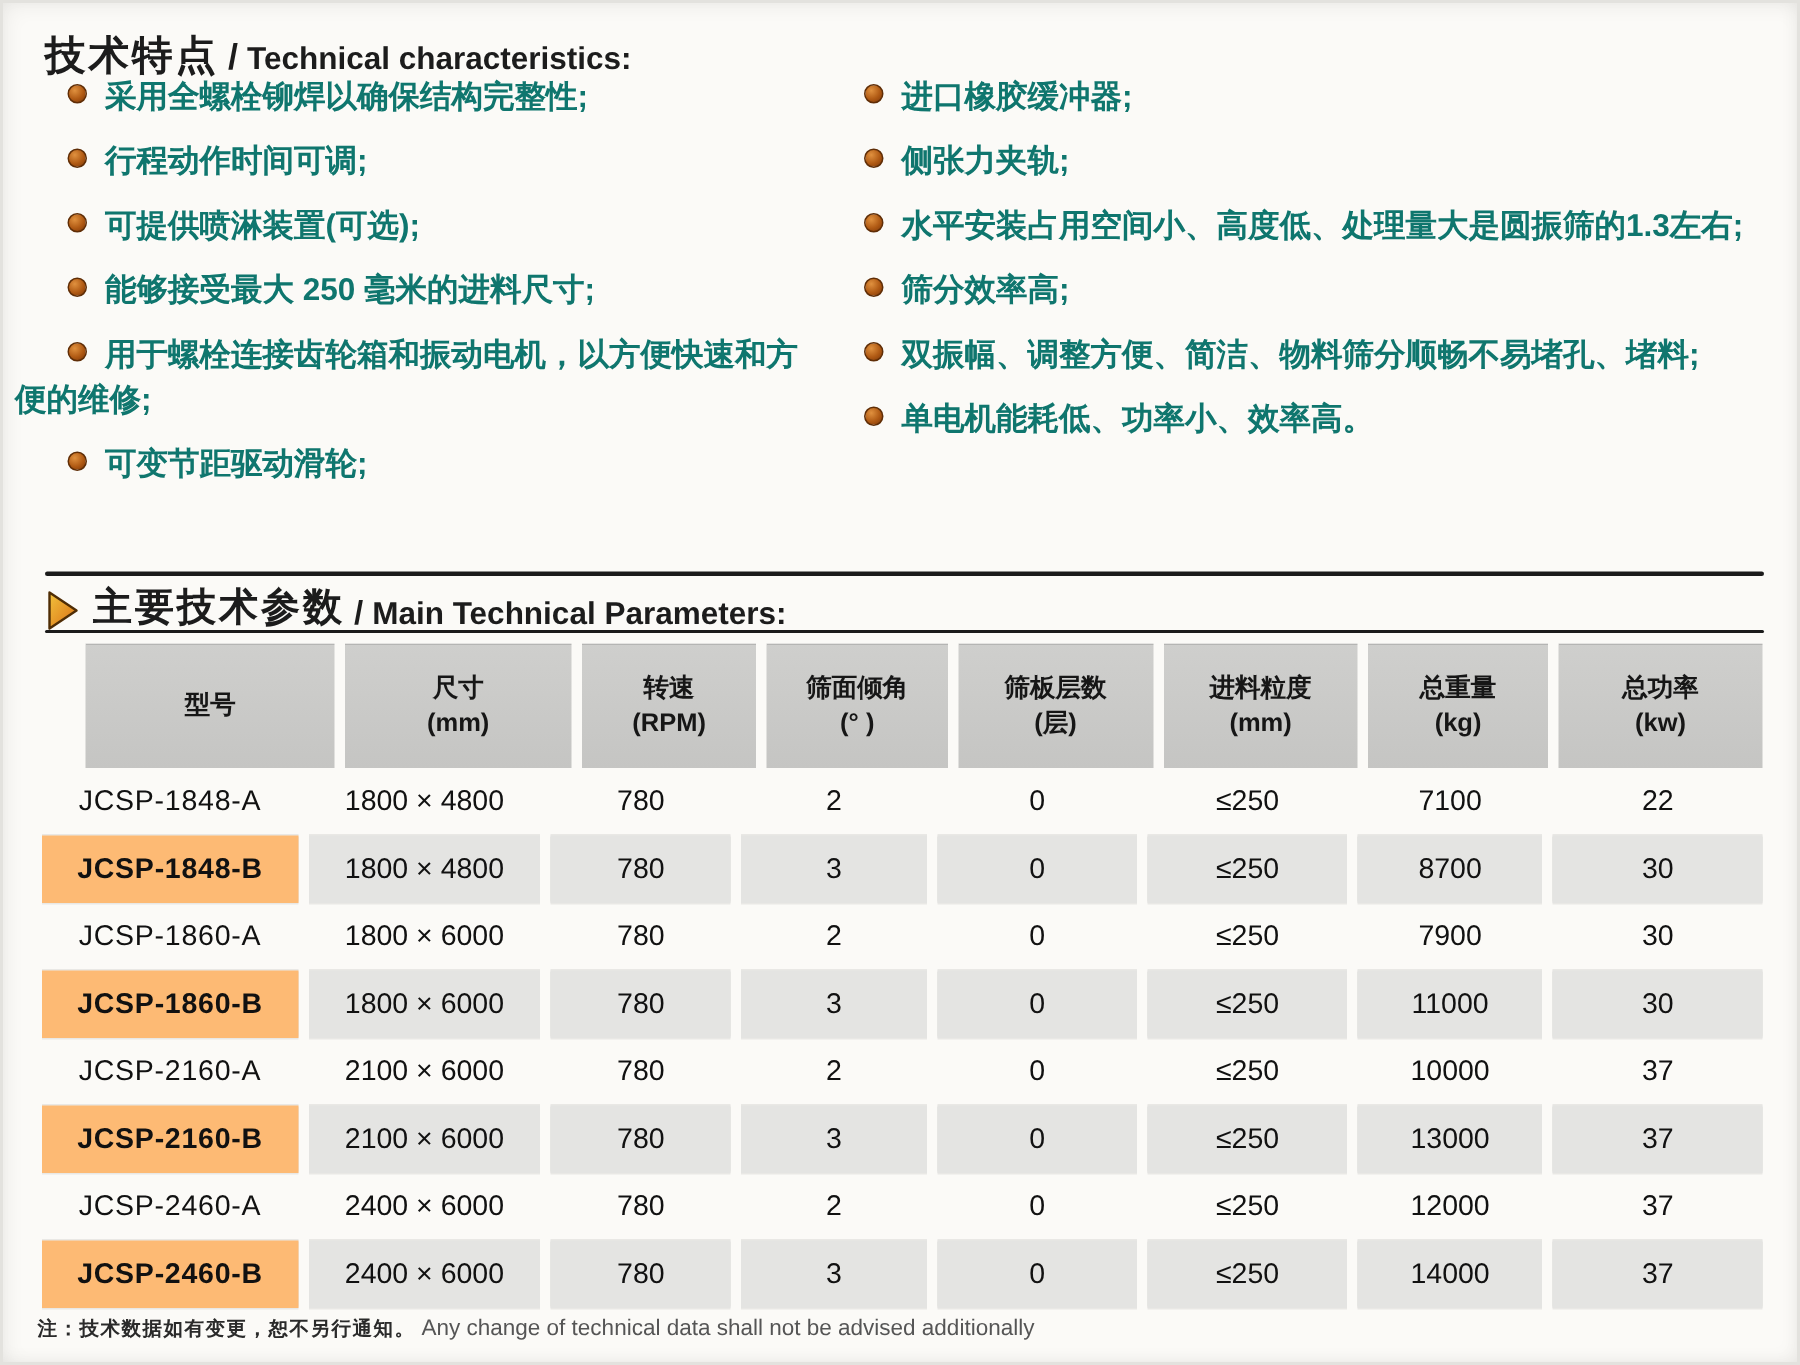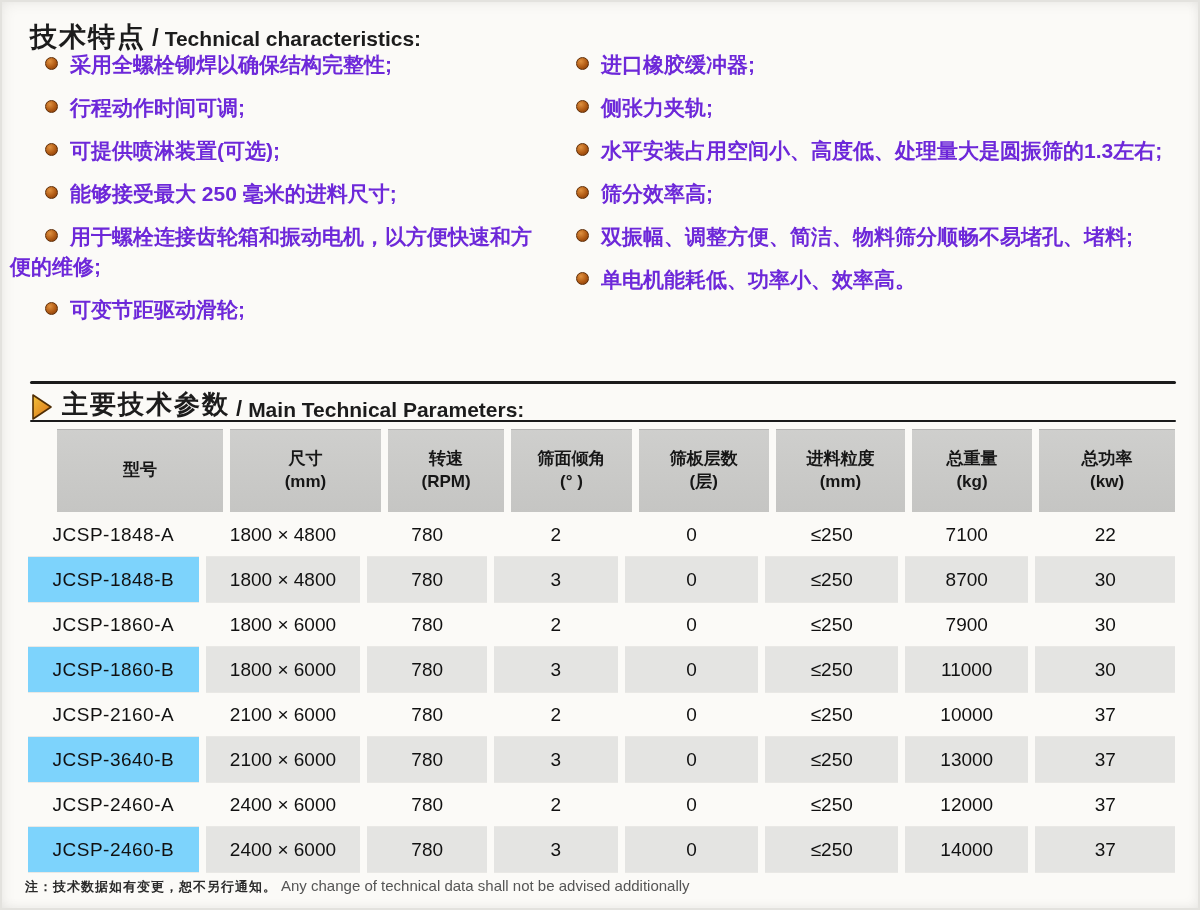--- a/index.html
+++ b/index.html
@@ -22,21 +22,21 @@
   .features-title .zh { font-size: 27px; font-weight: 700; letter-spacing: 2px; }
   .features-title .sep { font-size: 24px; font-weight: 700; padding: 0 6px; }
   .features-title .en { font-size: 21px; font-weight: 700; }
 
   .feat-col { position: absolute; top: 50px; }
   .feat-col-left  { left: 10px;  width: 540px; }
   .feat-col-right { left: 568px; width: 632px; }
 
   .feat-item {
     font-size: 21px; font-weight: 600; line-height: 30px;
-    margin-bottom: 13px; color: #6d28d9;
+    margin-bottom: 13px; color: #0f766e;
     text-indent: 35px;
   }
   .feat-col-right .feat-item { text-indent: 8px; }
 
   .bullet {
     display: inline-block; width: 11px; height: 11px; border-radius: 50%;
     background: radial-gradient(circle at 35% 30%, #e0913f 0%, #b05a14 55%, #7a3608 100%);
     border: 1px solid #5f2d06;
     margin-right: 12px; vertical-align: 2px;
   }
@@ -74,21 +74,21 @@
   .trow { height: 45px; }
   .trow .cell {
     display: flex; align-items: center; justify-content: center;
     font-size: 19px; color: #111; background: transparent;
   }
   .trow .cell.model { letter-spacing: 0.5px; }
   .trow.striped .cell {
     background: #e4e4e2;
     box-shadow: 0 1px 0 rgba(0,0,0,0.07), 0 -1px 0 rgba(0,0,0,0.07);
   }
-  .trow.striped .cell:first-child { background: #7dd3fc; }
+  .trow.striped .cell:first-child { background: #fdba74; font-weight: bold; }
 
   
   .footnote { position: absolute; left: 25px; top: 877px; white-space: nowrap; }
   .footnote .zh { font-size: 13px; font-weight: 700; color: #2a2a2a; letter-spacing: 1px; }
   .footnote .en { font-size: 15px; font-weight: 400; color: #555; margin-left: 4px; }
 </style>
 </head>
 <body>
 
 <div class="page">
@@ -213,21 +213,21 @@
           <div class="cell model">JCSP-2160-A</div>
           <div class="cell">2100 × 6000</div>
           <div class="cell">780</div>
           <div class="cell">2</div>
           <div class="cell">0</div>
           <div class="cell">≤250</div>
           <div class="cell">10000</div>
           <div class="cell">37</div>
         </div>
         <div class="t-grid trow striped">
-          <div class="cell model">JCSP-3640-B</div>
+          <div class="cell model">JCSP-2160-B</div>
           <div class="cell">2100 × 6000</div>
           <div class="cell">780</div>
           <div class="cell">3</div>
           <div class="cell">0</div>
           <div class="cell">≤250</div>
           <div class="cell">13000</div>
           <div class="cell">37</div>
         </div>
         <div class="t-grid trow">
           <div class="cell model">JCSP-2460-A</div>

